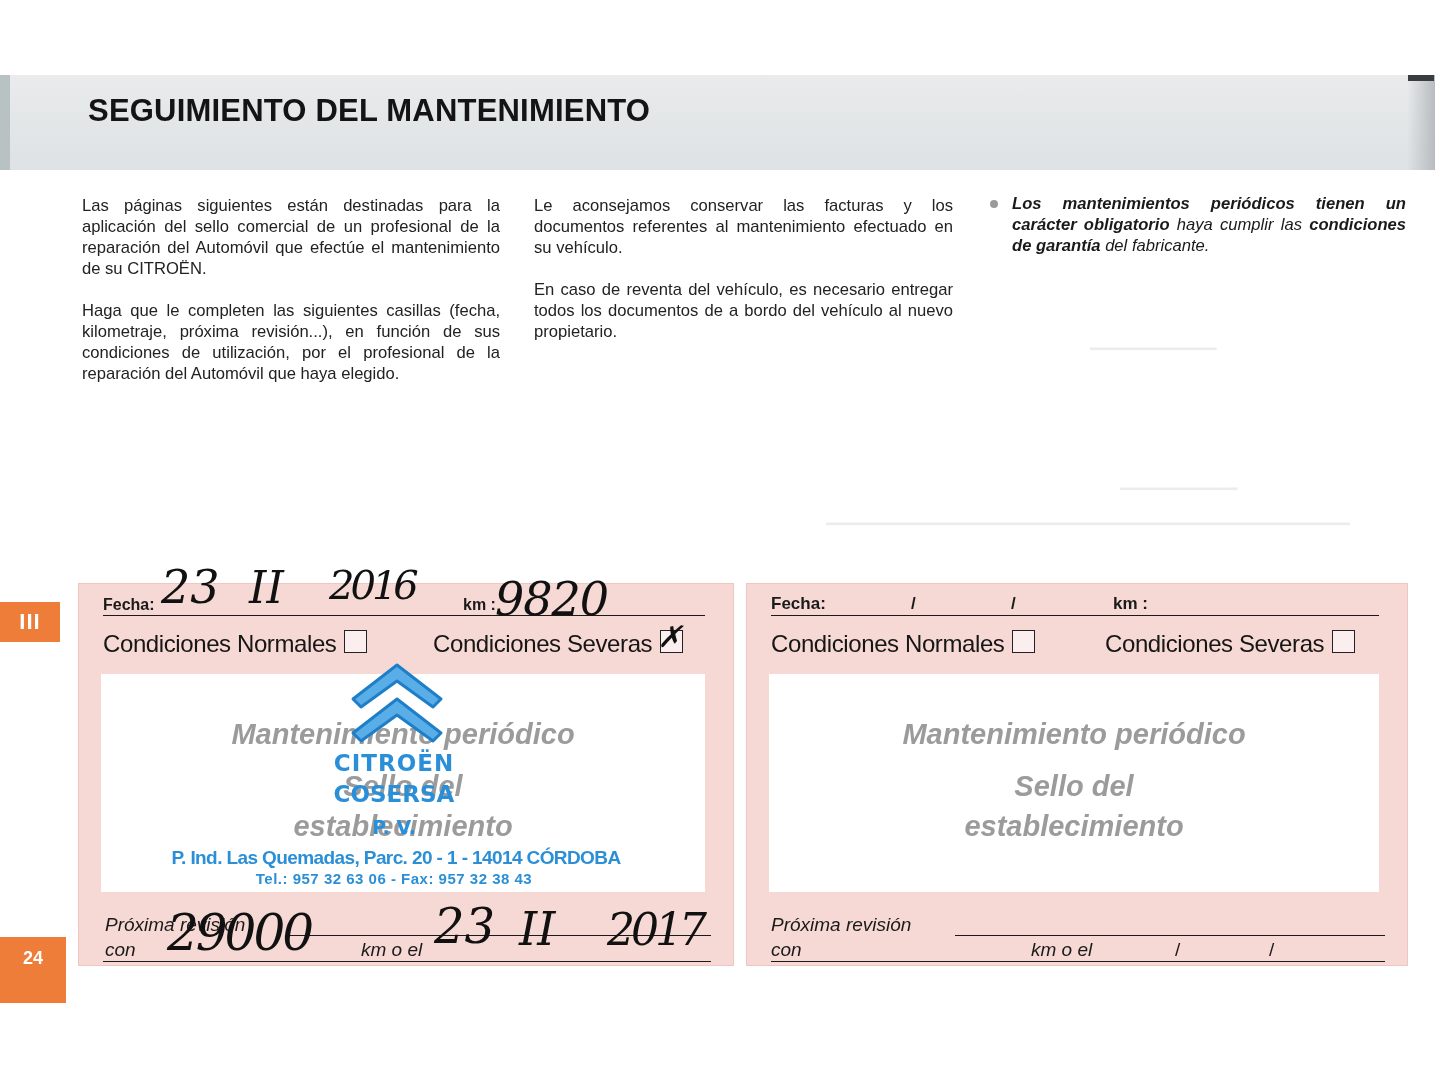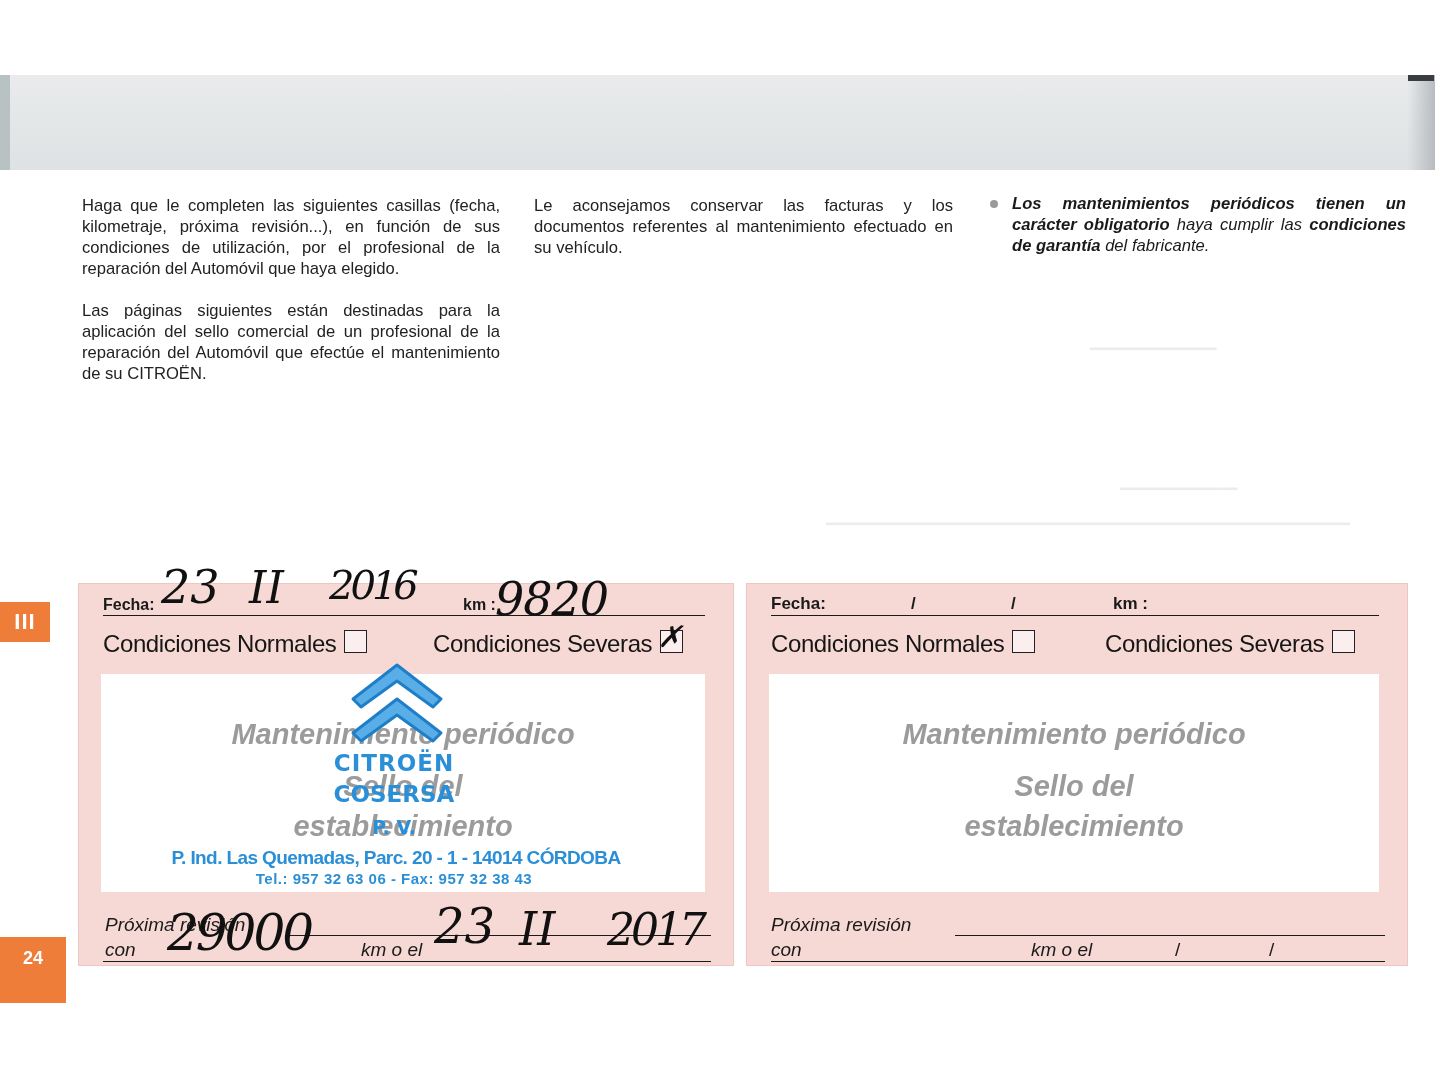--- a/index.html
+++ b/index.html
@@ -45,21 +45,21 @@
       background: #9a9a9a; margin: 7px 14px 0 2px;
     }
     .col-3 p { font-style: italic; text-align: justify; color: #1a1a1a; }
     .col-3 b { font-weight: 700; }
 
     
     .side-tab {
       position: absolute; left: 0; background: #ef7d3a; color: #ffffff;
       font-weight: 700; display: flex; align-items: center; justify-content: center;
     }
-    .tab-chapter { top: 602px; width: 50px; height: 40px; font-size: 22px; letter-spacing: 1px; }
+    .tab-chapter { top: 602px; width: 60px; height: 40px; font-size: 22px; letter-spacing: 1px; }
     .tab-page { top: 937px; width: 66px; height: 66px; font-size: 18px; align-items: flex-start; padding-top: 11px; }
 
     
     .card {
       position: absolute; top: 583px; width: 656px; height: 383px;
       background: #f6d9d4;
       border: 1px solid #efc7c0;
     }
     .card-left { left: 78px; }
     .card-right { left: 746px; width: 662px; }
@@ -145,27 +145,29 @@
   </style>
 </head>
 <body>
 
 <div class="page">
 
   <div class="header-band"></div>
   <div class="header-edge"></div>
   <div class="header-corner"></div>
   <div class="header-corner-dark"></div>
+  <h1 class="page-title">SEGUIMIENTO DEL MANTENIMIENTO</h1>
 
   <div class="col col-1">
+    <p>Las páginas siguientes están destinadas para la aplicación del sello comercial de un profesional de la reparación del Automóvil que efectúe el mantenimiento de su CITROËN.</p>
     <p>Haga que le completen las siguientes casillas (fecha, kilometraje, próxima revisión...), en función de sus condiciones de utilización, por el profesional de la reparación del Automóvil que haya elegido.</p>
-    <p>Las páginas siguientes están destinadas para la aplicación del sello comercial de un profesional de la reparación del Automóvil que efectúe el mantenimiento de su CITROËN.</p>
   </div>
   <div class="col col-2">
     <p>Le aconsejamos conservar las facturas y los documentos referentes al mantenimiento efectuado en su vehículo.</p>
+    <p>En caso de reventa del vehículo, es necesario entregar todos los documentos de a bordo del vehículo al nuevo propietario.</p>
   </div>
   <div class="col col-3">
     <div class="bullet-row">
       <span class="bullet-dot"></span>
       <p><b>Los mantenimientos periódicos tienen un carácter obligatorio</b><span> haya cumplir las </span><b>condiciones de garantía</b><span> del fabricante.</span></p>
     </div>
   </div>
 
   <div class="bleed" style="left:1090px; top:340px;">━━━━━━━━━━━━━━</div>
   <div class="bleed" style="left:1120px; top:480px;">━━━━━━━━━━━━━</div>

